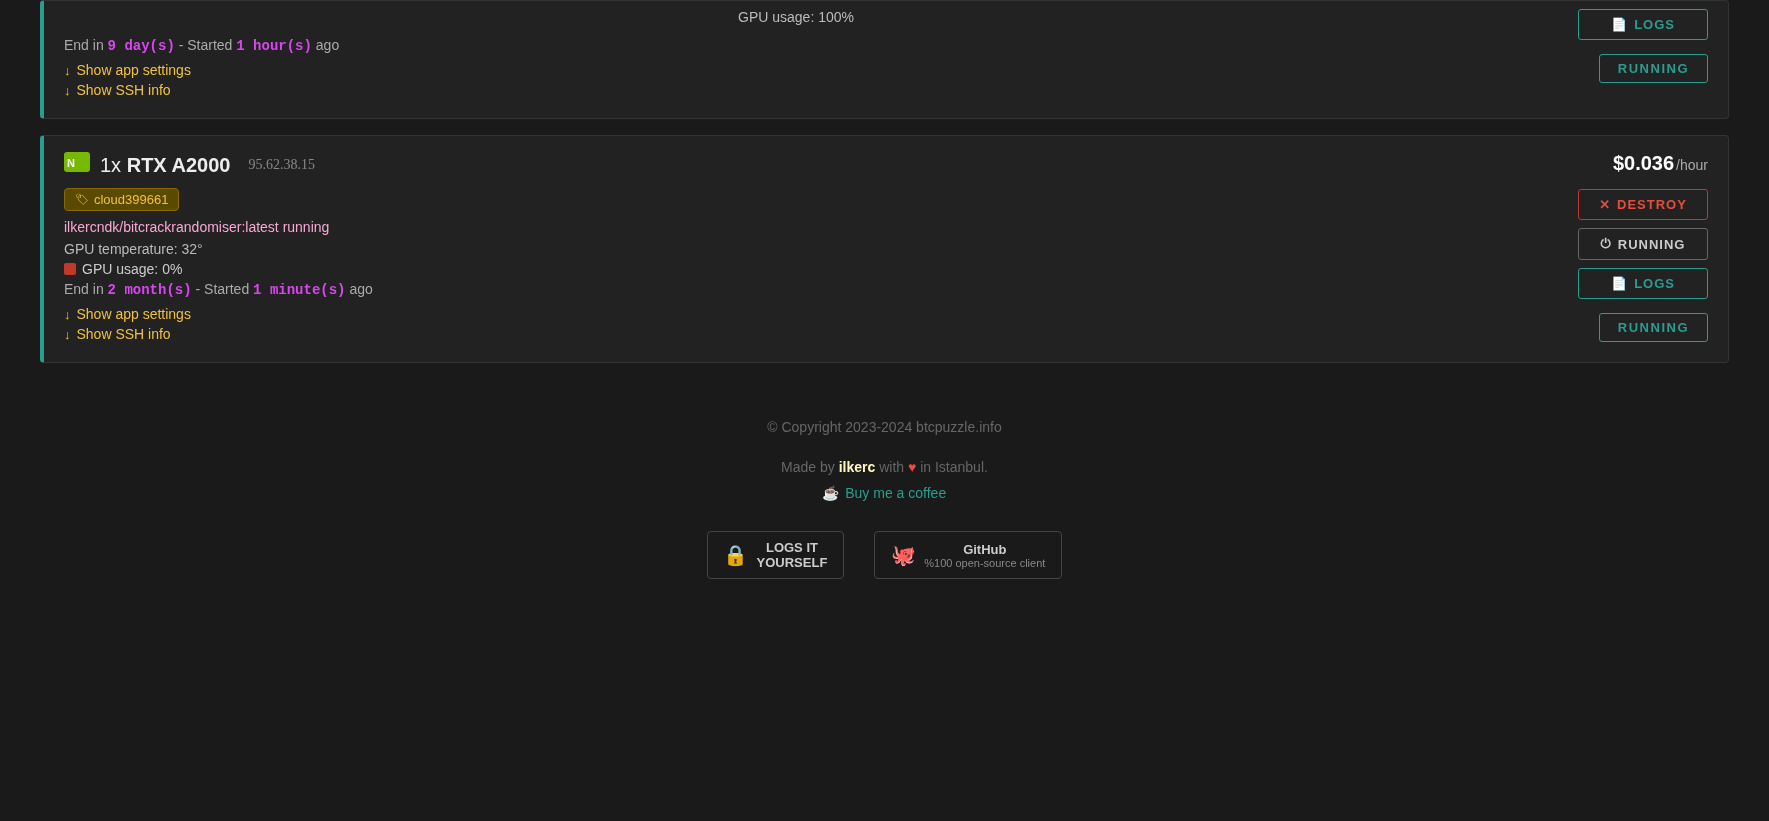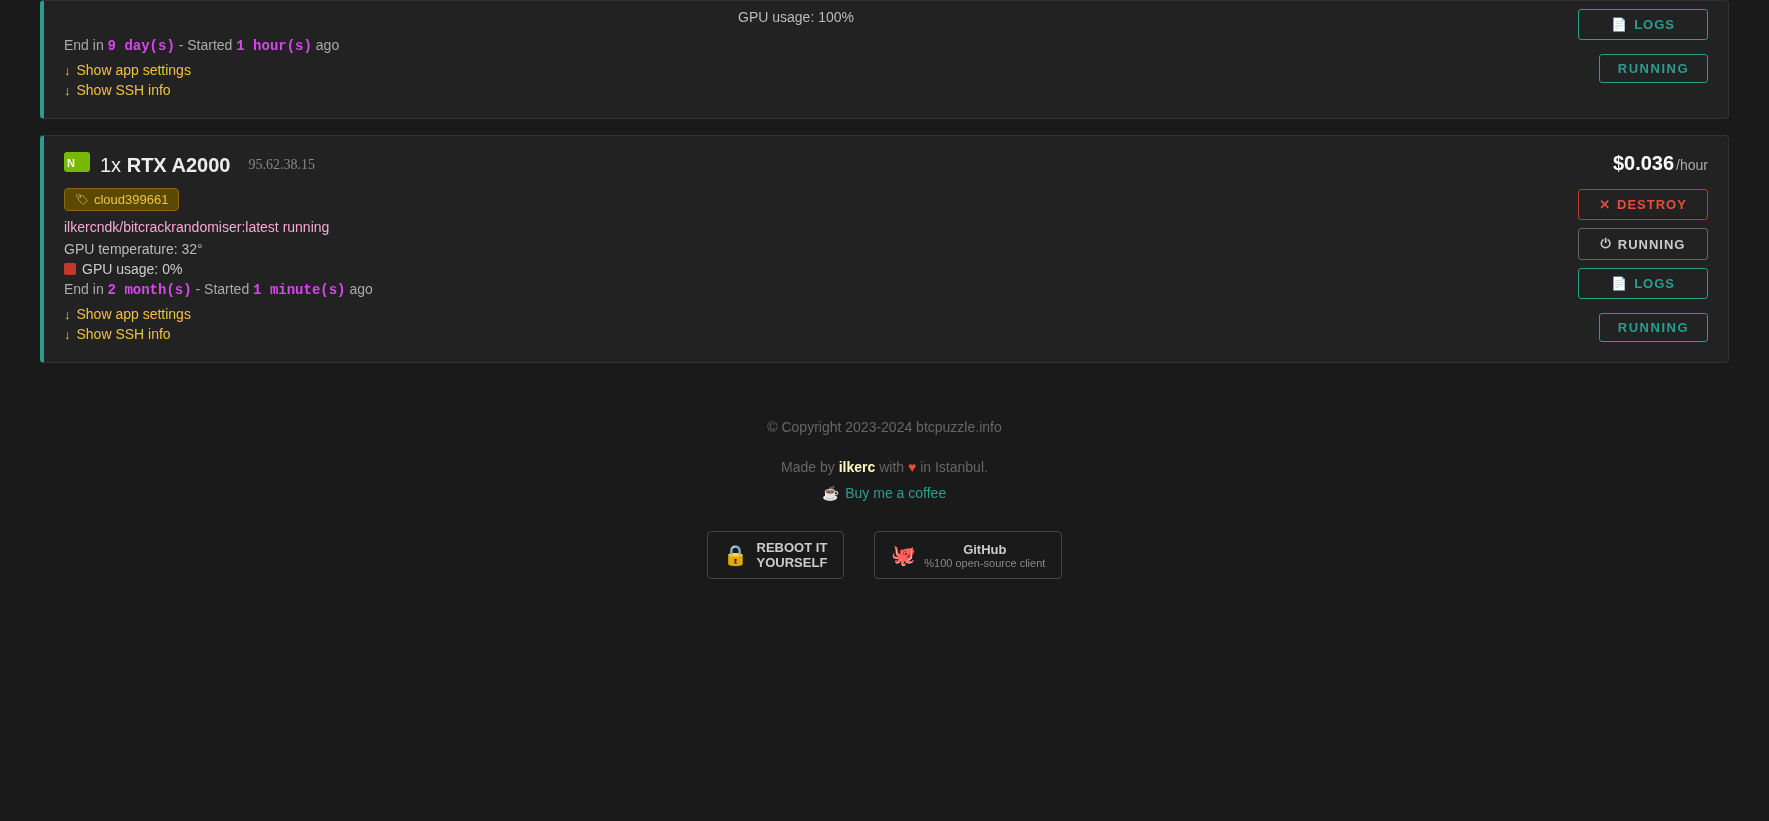--- a/index.html
+++ b/index.html
@@ -380,21 +380,21 @@
     <div>
       <a class="footer-coffee">
         <span>☕</span>
         <span>Buy me a coffee</span>
       </a>
     </div>
     <div class="footer-logos">
       <div class="footer-logo-box">
         <span class="footer-logo-icon">🔒</span>
         <div>
-          <div>REBOOT IT</div>
+          <div>LOGS IT</div>
           <div>YOURSELF</div>
         </div>
       </div>
       <div class="footer-logo-box">
         <span class="footer-logo-icon">🐙</span>
         <div>
           <div>GitHub</div>
           <div style="font-weight:normal; color:#888; font-size:11px;">%100 open-source client</div>
         </div>
       </div>

